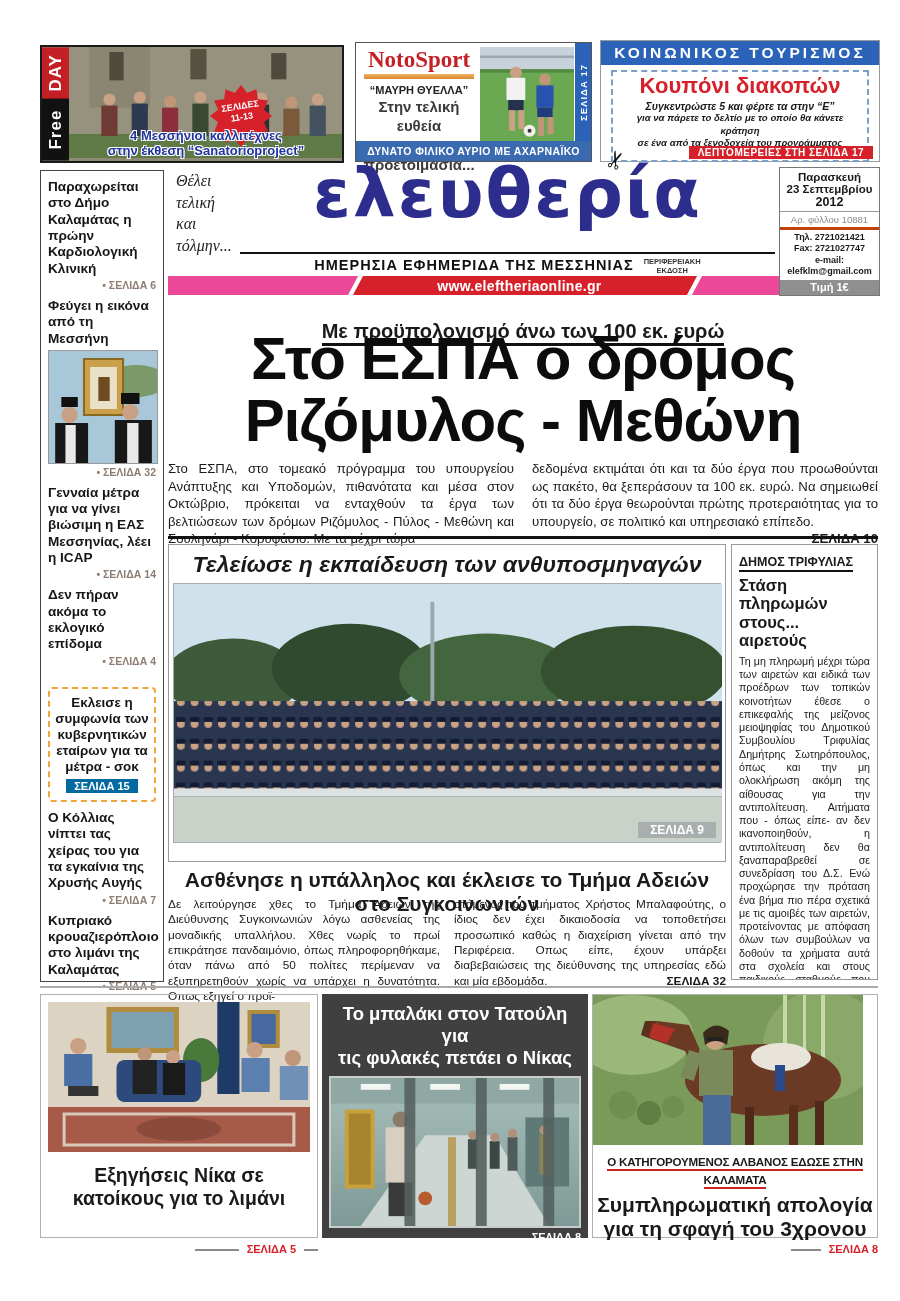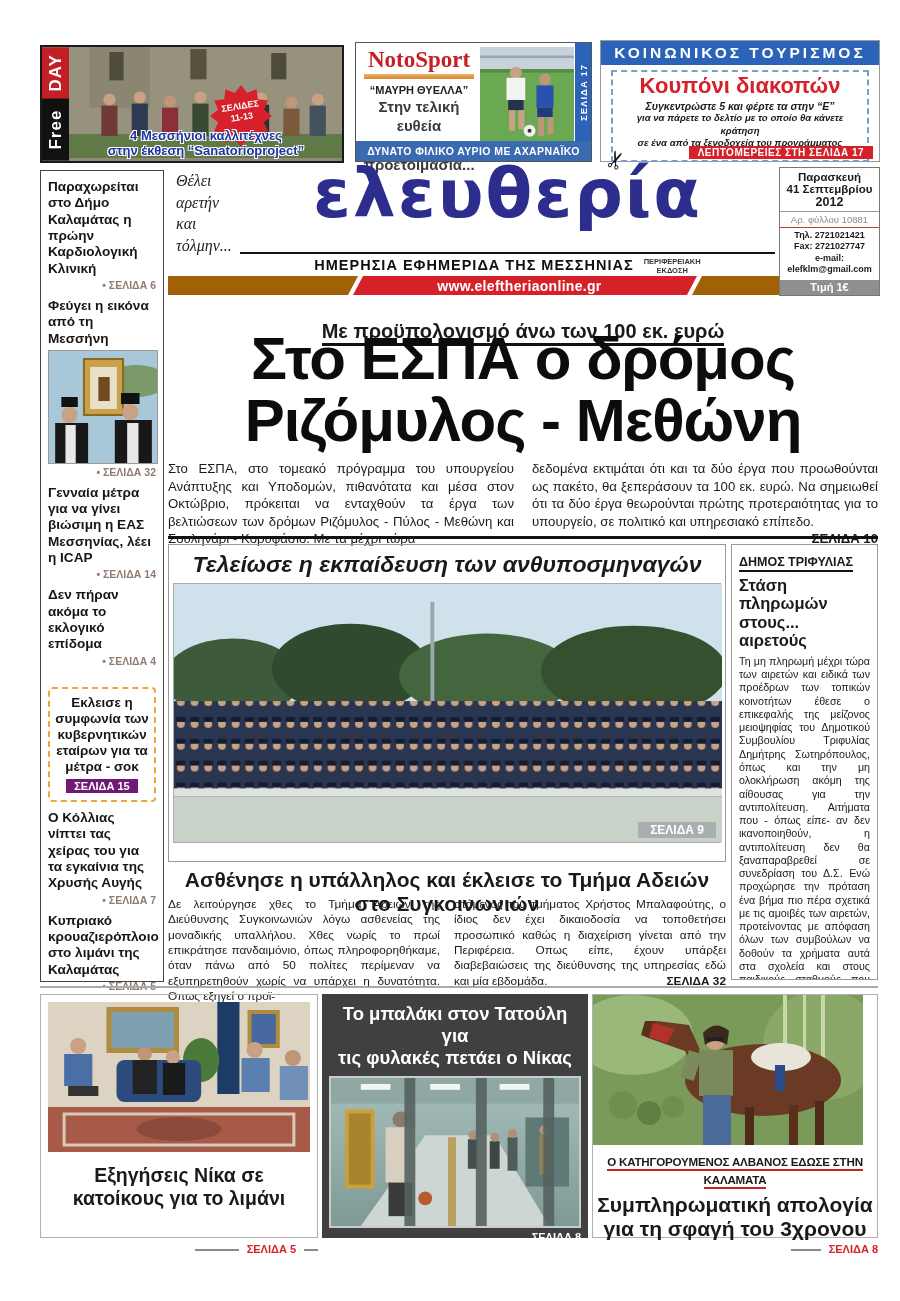--- a/index.html
+++ b/index.html
@@ -51,33 +51,33 @@
 
   
   .motto{left:176px;top:170px;width:70px;font-family:"Liberation Serif",serif;font-style:italic;
         font-size:16px;line-height:1.35;color:#222;}
   .logo{left:240px;top:160px;width:535px;text-align:center;font-size:68px;font-weight:800;
         color:#2d2d8e;letter-spacing:2px;line-height:1;font-family:"DejaVu Sans",sans-serif;}
   .sub-row{left:240px;top:252px;width:535px;border-top:2.5px solid #111;padding-top:3px;
         display:flex;justify-content:center;align-items:flex-start;gap:10px;}
   .subtitle{font-size:14.5px;font-weight:bold;letter-spacing:1px;color:#111;}
   .edition{font-size:7.5px;font-weight:bold;color:#333;text-align:center;line-height:1.2;}
-  .webstrip{left:168px;top:276px;width:710px;height:19px;background:#a16207;overflow:hidden;}
+  .webstrip{left:168px;top:276px;width:710px;height:19px;background:#ec4899;overflow:hidden;}
   .webred{position:absolute;left:26%;top:0;bottom:0;width:47%;background:#d6212a;
         transform:skewX(-28deg);border-left:5px solid #fff;border-right:5px solid #fff;}
   .webtxt{position:absolute;left:26%;width:47%;top:0;height:19px;display:flex;align-items:center;
         justify-content:center;color:#fff;font-weight:bold;font-size:14px;letter-spacing:.3px;}
 
   .infobox{left:779px;top:167px;width:99px;height:127px;border:1.5px solid #777;background:#fff;
         text-align:center;display:flex;flex-direction:column;}
   .ib-date{padding:3px 1px 2px;border-bottom:1px solid #999;}
   .ib-day{font-size:11.5px;font-weight:bold;}
   .ib-d2{font-size:11.5px;font-weight:bold;}
   .ib-year{font-size:12.5px;font-weight:bold;}
-  .ib-issue{font-size:9.5px;color:#8a8a8a;padding:2px 0;border-bottom:1px solid #c2410c;}
+  .ib-issue{font-size:9.5px;color:#8a8a8a;padding:2px 0;border-bottom:3px solid #c2410c;}
   .ib-contact{font-size:9px;font-weight:bold;line-height:1.25;padding:2px 0;flex:1;}
   .ib-price{background:#8f8f8f;color:#fff;font-weight:bold;font-size:11px;padding:1px 0 2px;}
 
   
   .kicker{left:168px;top:320px;width:710px;text-align:center;}
   .kicker b{font-size:20px;border-bottom:3px solid #111;padding-bottom:1px;}
   .headline{left:168px;top:328px;width:710px;text-align:center;font-size:60px;font-weight:800;
         line-height:1.03;letter-spacing:-1px;color:#0c0c0c;}
   .leadcols{left:168px;top:460px;width:710px;display:flex;gap:18px;}
   .leadcols p{margin:0;flex:1;font-size:13.2px;line-height:1.33;text-align:justify;}
@@ -85,21 +85,21 @@
   .rule1{left:168px;top:536px;width:710px;height:3px;background:#111;}
 
   
   .sidebar{left:40px;top:170px;width:124px;height:812px;border:1.5px solid #444;background:#fff;
         padding:8px 7px;box-sizing:border-box;}
   .sb-item{font-size:13.6px;font-weight:bold;line-height:1.2;color:#161616;}
   .sb-page{font-size:10.5px;font-weight:bold;color:#8d7c71;text-align:right;margin:2px 0 7px;}
   .sb-photo{margin:3px 0 1px;border:1px solid #999;}
   .sb-boxed{border:2px dashed #f0a43a;border-radius:4px;padding:6px 3px;text-align:center;margin:20px 0 8px;}
   .sb-boxed .sb-item{font-size:13.4px;}
-  .sb-chip{display:inline-block;background:#701a75;color:#fff;font-size:11px;font-weight:bold;
+  .sb-chip{display:inline-block;background:#0369a1;color:#fff;font-size:11px;font-weight:bold;
         padding:1px 8px;margin-top:4px;}
 
   
   .acad{left:168px;top:544px;width:558px;height:318px;border:1px solid #999;box-sizing:border-box;padding:4px;}
   .acad-head{font-size:23px;font-weight:bold;font-style:italic;text-align:center;margin:2px 0 5px;}
   .acad-photo{position:relative;border:1px solid #aaa;}
   .acad-chip{position:absolute;right:4px;bottom:4px;background:#a9aeae;color:#fff;font-weight:bold;
         font-size:12px;padding:1px 12px;}
 
   
@@ -219,40 +219,40 @@
       <div class="cp-sub1">Συγκεντρώστε 5 και φέρτε τα στην “Ε”</div>
       <div class="cp-sub">για να πάρετε το δελτίο με το οποίο θα κάνετε κράτηση</div>
       <div class="cp-sub">σε ένα από τα ξενοδοχεία του προγράμματος</div>
       <div class="cp-scissors">✂</div>
     </div>
     <div class="cp-foot">ΛΕΠΤΟΜΕΡΕΙΕΣ ΣΤΗ ΣΕΛΙΔΑ 17</div>
   </div>
 
   <div class="ab motto">
     <span>Θέλει</span><br>
-    <span>αρετήν</span><br>
+    <span>τελική</span><br>
     <span>και τόλμην...</span>
   </div>
   <div class="ab logo">ελευθερία</div>
   <div class="ab sub-row">
     <div class="subtitle">ΗΜΕΡΗΣΙΑ ΕΦΗΜΕΡΙΔΑ ΤΗΣ ΜΕΣΣΗΝΙΑΣ</div>
     <div class="edition">
       <span>ΠΕΡΙΦΕΡΕΙΑΚΗ</span><br>
       <span>ΕΚΔΟΣΗ</span>
     </div>
   </div>
   <div class="ab webstrip">
     <div class="webred"></div>
     <div class="webtxt">www.eleftheriaonline.gr</div>
   </div>
 
   <div class="ab infobox">
     <div class="ib-date">
       <div class="ib-day">Παρασκευή</div>
-      <div class="ib-d2">41 Σεπτεμβρίου</div>
+      <div class="ib-d2">23 Σεπτεμβρίου</div>
       <div class="ib-year">2012</div>
     </div>
     <div class="ib-issue">Αρ. φύλλου 10881</div>
     <div class="ib-contact">
       <span>Τηλ. 2721021421</span><br>
       <span>Fax: 2721027747</span><br>
       <span>e-mail:</span><br>
       <span>elefklm@gmail.com</span>
     </div>
     <div class="ib-price">Τιμή 1€</div>

